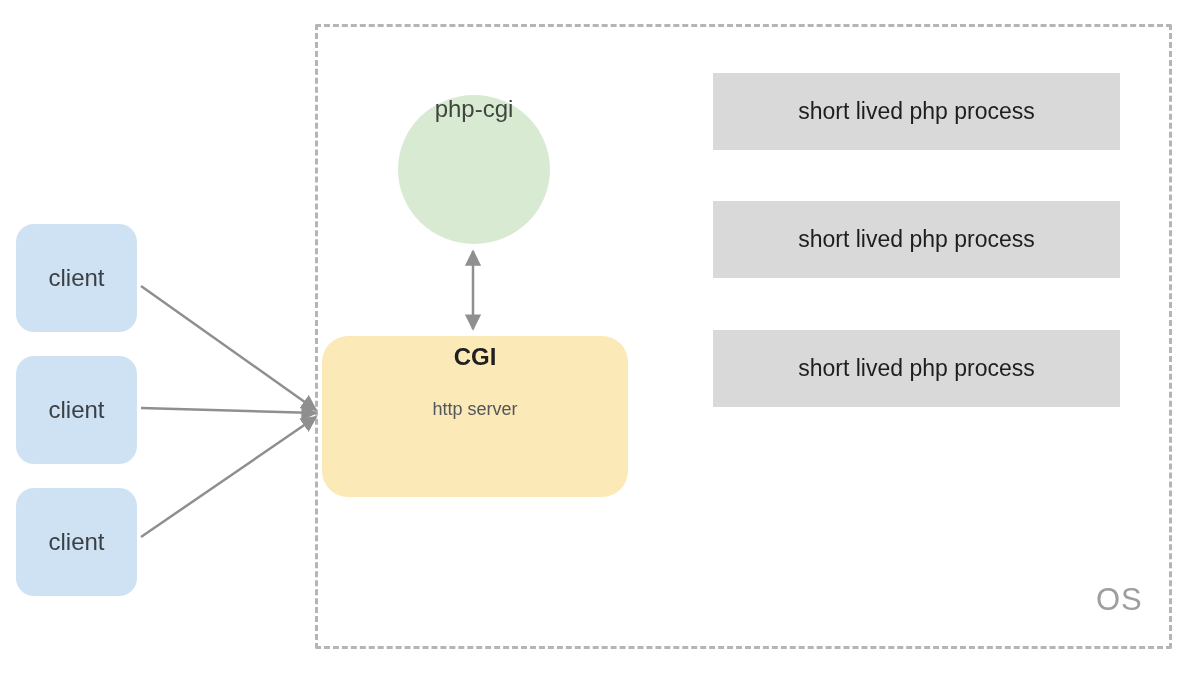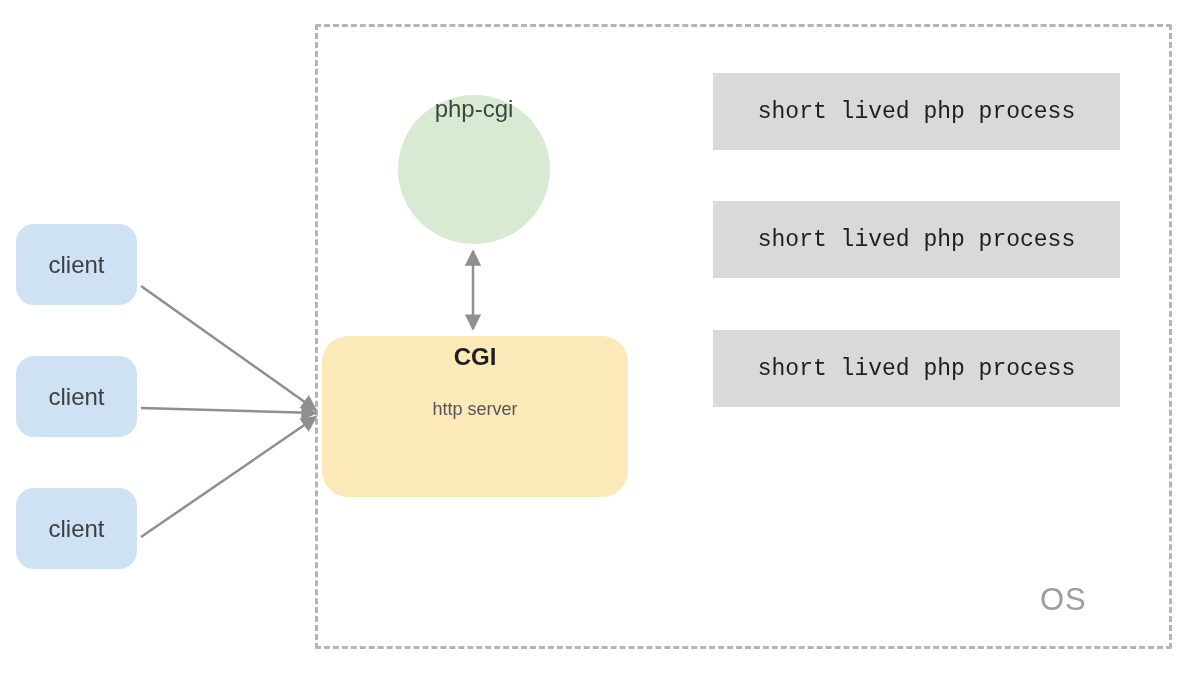--- a/index.html
+++ b/index.html
@@ -21,32 +21,32 @@
     left: 315px;
     top: 24px;
     width: 857px;
     height: 625px;
     border: 3px dashed #b5b5b5;
     box-sizing: border-box;
     border-radius: 2px;
   }
   .os-label {
     position: absolute;
-    left: 1040px;
+    left: 1096px;
     top: 582px;
     font-size: 31px;
     color: #9e9e9e;
     letter-spacing: 1px;
   }
   
   .client-box {
     position: absolute;
     left: 16px;
     width: 121px;
-    height: 81px;
+    height: 108px;
     background: #cfe2f3;
     border-radius: 18px;
     display: flex;
     align-items: center;
     justify-content: center;
     font-size: 24px;
     color: #3c4045;
     text-align: right;
   }
   .client-1 { top: 224px; }
@@ -95,21 +95,20 @@
     position: absolute;
     left: 713px;
     width: 407px;
     height: 77px;
     background: #d9d9d9;
     display: flex;
     align-items: center;
     justify-content: center;
     font-size: 23px;
     color: #1e1e1e;
-    font-family: Liberation Mono, monospace;
   }
   .process-1 { top: 73px; }
   .process-2 { top: 201px; }
   .process-3 { top: 330px; }
   
   .arrow-layer {
     position: absolute;
     left: 0;
     top: 0;
     width: 1200px;

